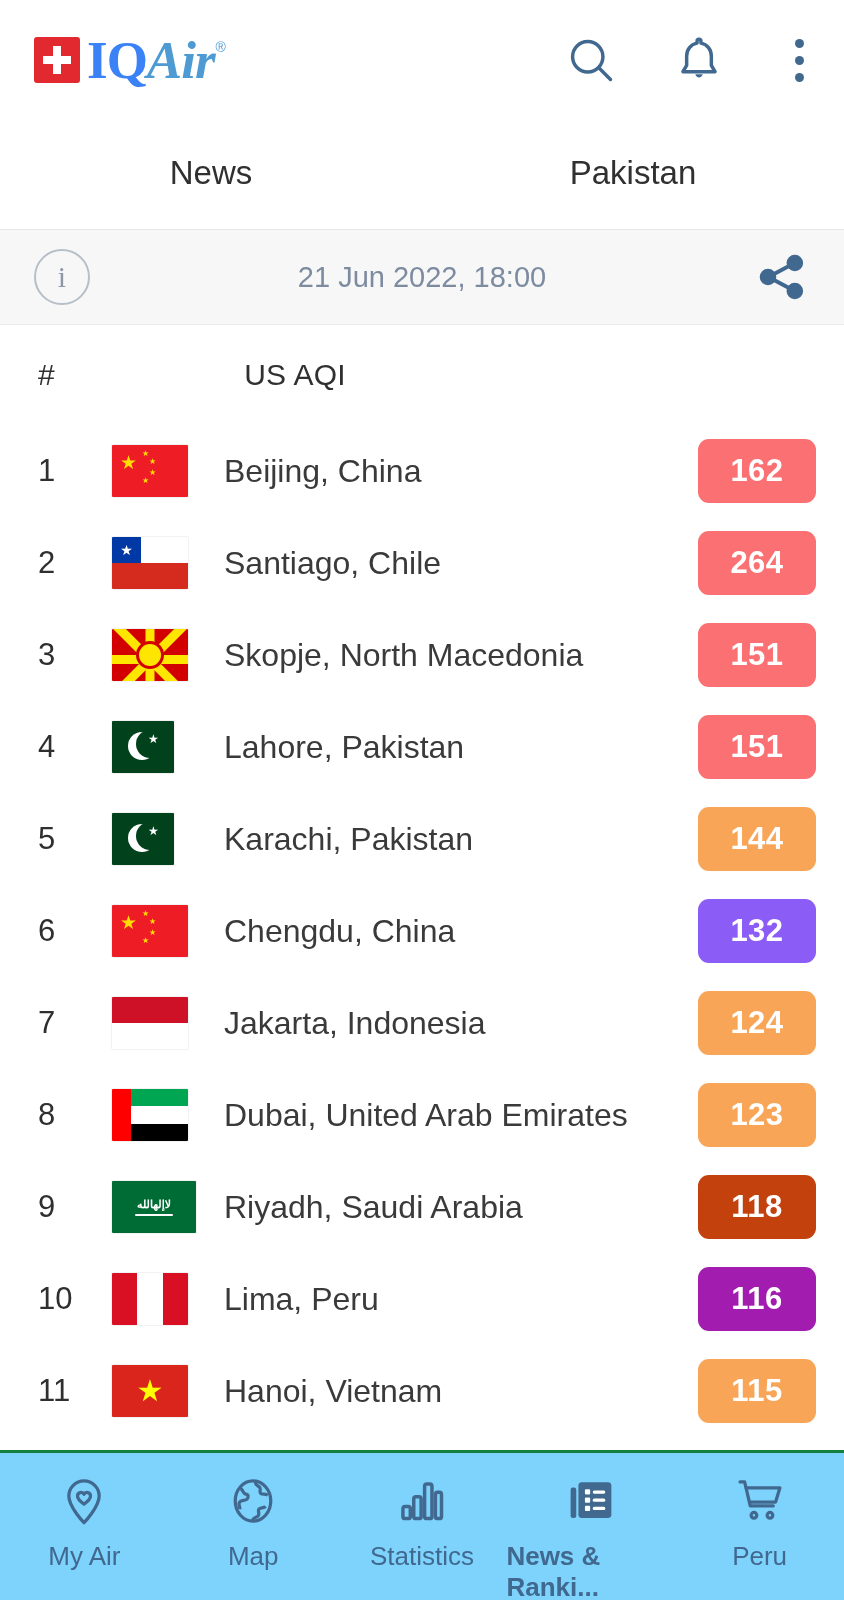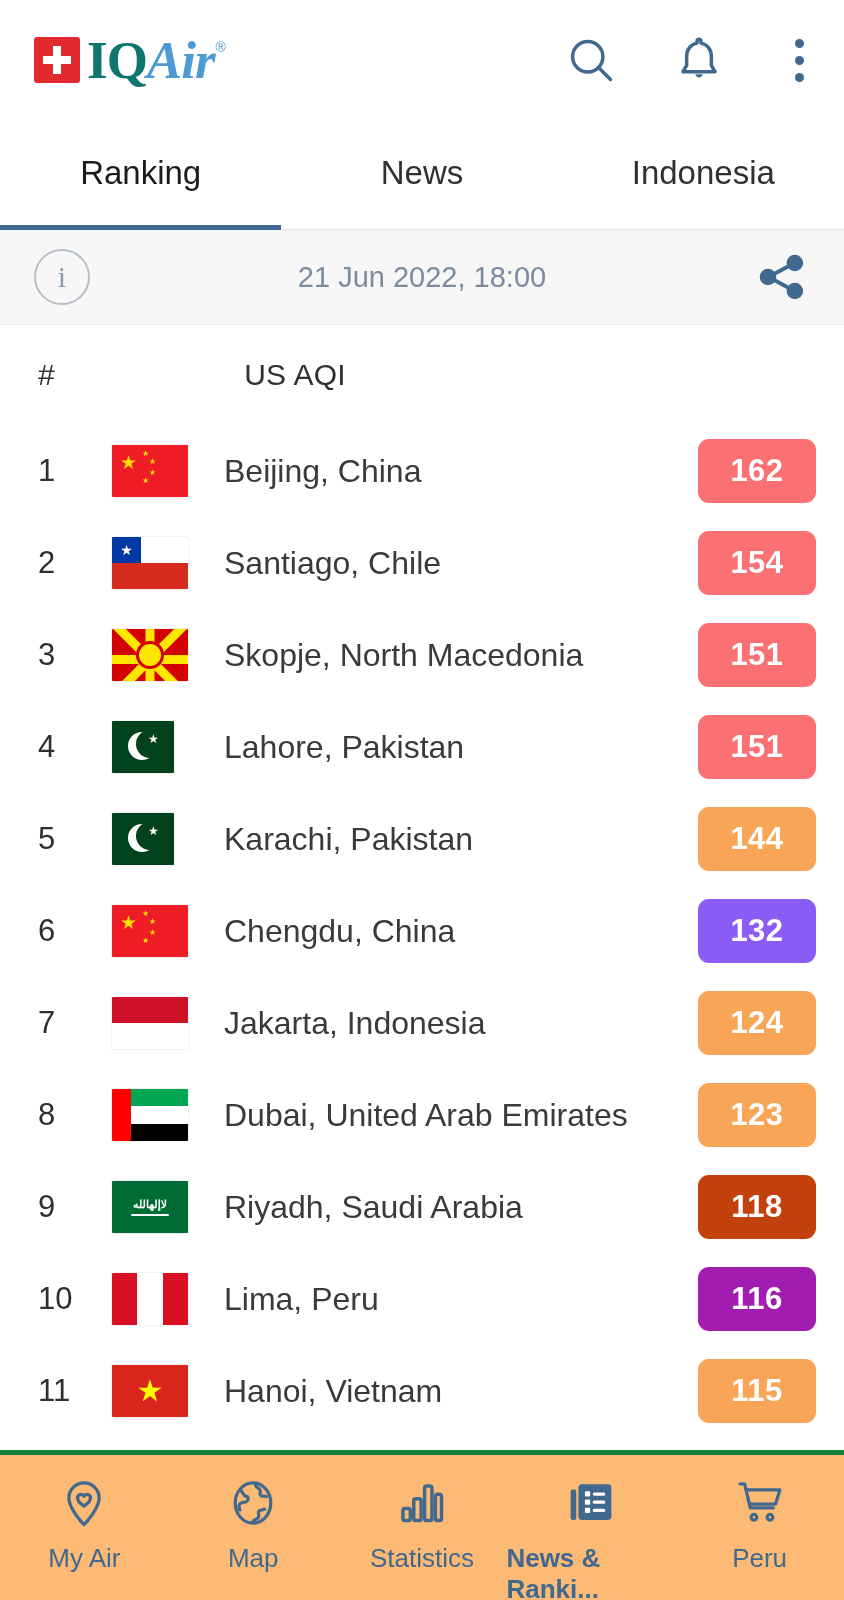--- a/index.html
+++ b/index.html
@@ -24,21 +24,21 @@
     position:relative; margin-right:7px;
   }
   .swiss::before, .swiss::after{
     content:""; position:absolute; background:#fff;
   }
   .swiss::before { left:50%; top:9px; width:8px; height:28px; transform:translateX(-50%); }
   .swiss::after  { top:50%; left:9px; height:8px; width:28px; transform:translateY(-50%); }
   .logo-text { display:flex; align-items:flex-start; line-height:1; }
   .lt-iq {
     font-family:"Liberation Serif", serif;
-    font-size:53px; font-weight:700; color:#0f766e; letter-spacing:-1px;
+    font-size:53px; font-weight:700; color:#3b82f6; letter-spacing:-1px;
   }
   .lt-air {
     font-family:"Liberation Serif", serif;
     font-size:53px; font-weight:700; font-style:italic; color:#4E9BD4; letter-spacing:-1px;
   }
   .lt-reg { font-size:14px; color:#4E9BD4; margin-top:6px; margin-left:1px; }
 
   .topbar-actions { margin-left:auto; display:flex; align-items:center; gap:56px; }
   .icon-btn { display:flex; align-items:center; justify-content:center; cursor:pointer; }
   .kebab { display:flex; flex-direction:column; gap:8px; padding:6px 14px; }
@@ -137,36 +137,36 @@
 
   .f-id { width:76px; height:52px; background:#fff; }
   .f-id .id-top { position:absolute; left:0; top:0; width:100%; height:50%; background:#CE1126; }
 
   .f-ae { width:76px; height:52px; background:#fff; }
   .f-ae .ae-red { position:absolute; left:0; top:0; width:25%; height:100%; background:#FF0000; }
   .f-ae .ae-g   { position:absolute; left:25%; top:0; width:75%; height:33.4%; background:#00A651; }
   .f-ae .ae-w   { position:absolute; left:25%; top:33.4%; width:75%; height:33.3%; background:#fff; }
   .f-ae .ae-b   { position:absolute; left:25%; bottom:0; width:75%; height:33.3%; background:#000; }
 
-  .f-sa { width:76px; height:52px; background:#006C35; display:flex; flex-direction:column;
+  .f-sa { width:84px; height:52px; background:#006C35; display:flex; flex-direction:column;
           align-items:center; justify-content:center; }
   .f-sa .script { color:#fff; font-size:11px; letter-spacing:-.5px; line-height:1; font-weight:700; }
   .f-sa .sword { width:38px; height:2px; background:#fff; margin-top:4px; border-radius:1px; }
 
   .f-pe { width:76px; height:52px; background:#fff; }
   .f-pe .pe-l { position:absolute; left:0; top:0; width:33.4%; height:100%; background:#D91023; }
   .f-pe .pe-r { position:absolute; right:0; top:0; width:33.4%; height:100%; background:#D91023; }
 
   .f-vn { width:76px; height:52px; background:#DA251D; display:flex; align-items:center; justify-content:center; }
   .f-vn .vstar { color:#FFFF00; font-size:30px; line-height:1; }
 
   
   .bottomnav {
     height:150px; flex:0 0 150px;
-    border-top:5px solid #15803d; background:#fdba74;
+    border-top:3px solid #15803d; background:#7dd3fc;
     display:flex; align-items:flex-start; padding-top:22px;
   }
   .navitem {
     flex:1; display:flex; flex-direction:column; align-items:center; gap:14px;
     cursor:pointer; color:#41688F;
   }
   .navlabel { font-size:26px; color:#41688F; }
   .navitem.active .navlabel { font-weight:700; }
 </style>
 </head>
@@ -199,28 +199,25 @@
       </div>
       <div class="kebab">
         <i></i>
           <i></i>
           <i></i>
       </div>
     </div>
   </div>
 
   <div class="tabs">
-    <div class="tab active">
-      <span>Ranking</span>
-    </div>
     <div class="tab">
       <span>News</span>
     </div>
     <div class="tab">
-      <span>Indonesia</span>
+      <span>Pakistan</span>
     </div>
   </div>
 
   <div class="datebar">
     <div class="info-circle">
       <span>i</span>
     </div>
     <div class="date-text">21 Jun 2022, 18:00</div>
     <div class="share-btn">
       <svg width="56" height="56" viewBox="0 0 24 24" fill="none" stroke="#41688F" stroke-width="1.7">
@@ -260,21 +257,21 @@
           <div class="rank">2</div>
           <div class="flagcell">
             <div class="flag f-cl">
               <div class="cl-top"></div>
               <div class="cl-bot"></div>
               <div class="cl-blue">★</div>
             </div>
           </div>
           <div class="cityname">Santiago, Chile</div>
           <div class="aqicell">
-            <span class="aqi" style="background:#FB7072">154</span>
+            <span class="aqi" style="background:#FB7072">264</span>
           </div>
         </div>
         <div class="row">
           <div class="rank">3</div>
           <div class="flagcell">
             <div class="flag f-mk">
               <i class="ray" style="transform:rotate(0deg)"></i>
               <i class="ray" style="transform:rotate(45deg)"></i>
               <i class="ray" style="transform:rotate(90deg)"></i>
               <i class="ray" style="transform:rotate(135deg)"></i>

